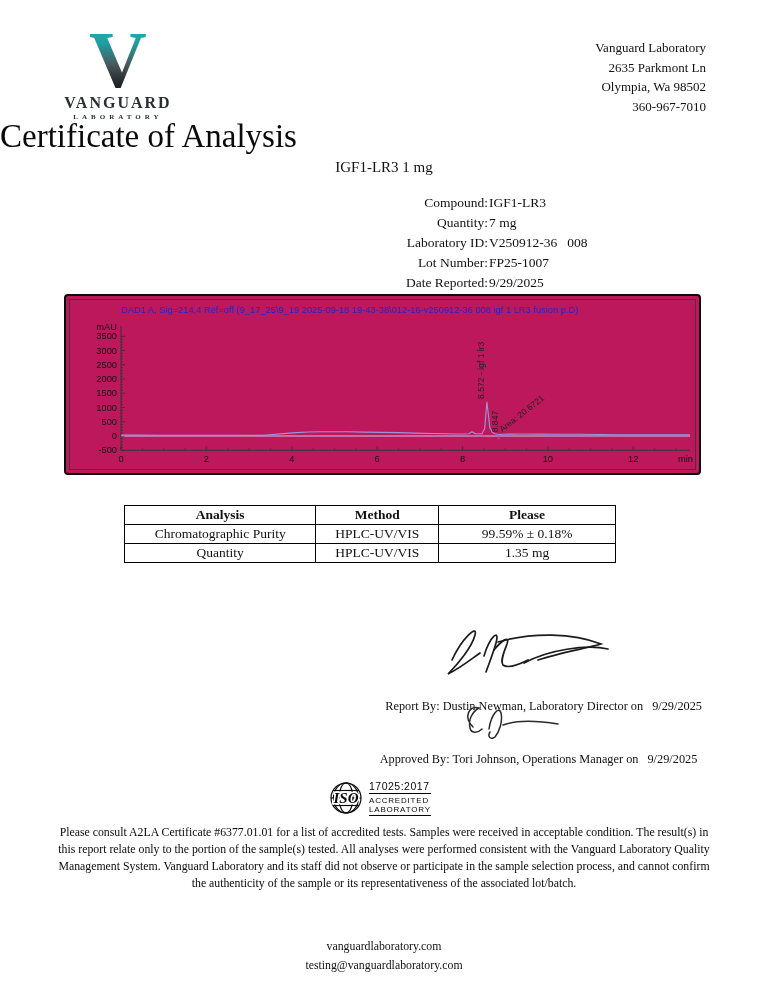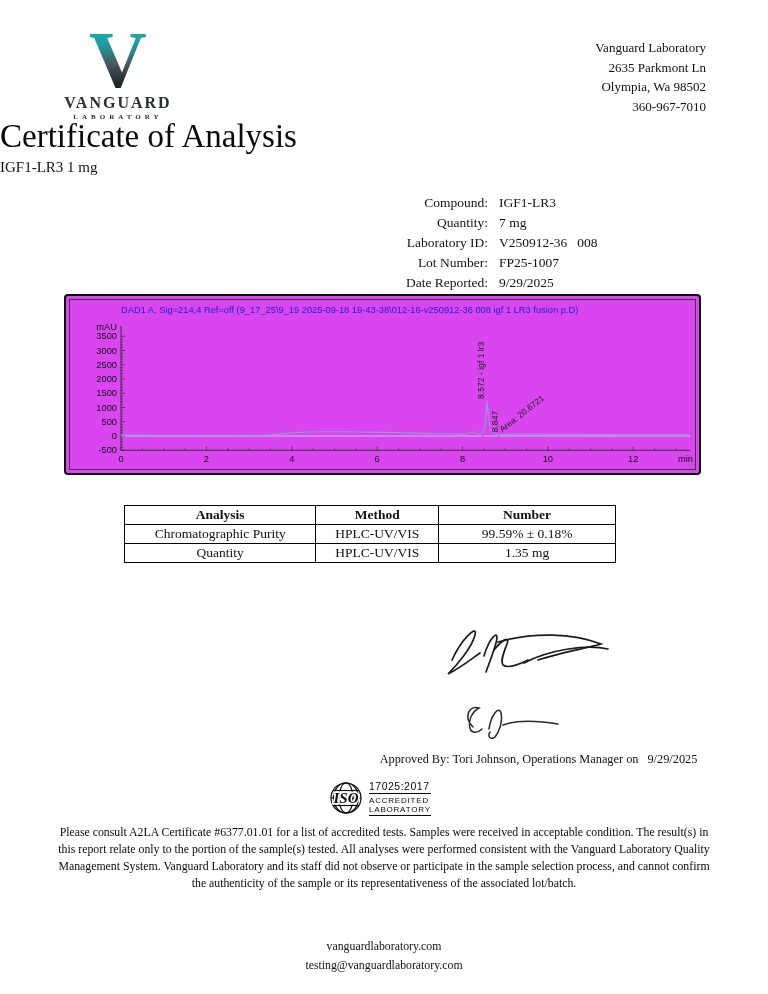--- a/index.html
+++ b/index.html
@@ -14,33 +14,33 @@
     -webkit-background-clip:text; background-clip:text; color:transparent; display:inline-block;
     text-shadow:none; }
   .logo-name { font-size:16px; font-weight:bold; letter-spacing:2px; color:#2a2f31; margin-top:-4px; }
   .logo-sub { font-size:7px; font-weight:bold; letter-spacing:4px; color:#2a2f31; margin-top:1px; }
 
   
   .address { position:absolute; right:62px; top:38px; text-align:right; font-size:13px; line-height:1.5; color:#111; }
 
   
   .title { position:absolute; left:0; top:118px; width:100%; text-align:left; font-size:33px; color:#0a0a0a; }
-  .subtitle { position:absolute; left:0; top:159px; width:100%; text-align:left; font-size:15px; }
+  .subtitle { position:absolute; left:0; top:159px; width:100%; text-align:center; font-size:15px; }
 
   
   .report-to { position:absolute; left:124px; top:193px; font-size:14px; line-height:1.45; }
   .report-to .bold { font-weight:bold; }
   .fields { position:absolute; left:320px; top:193px; font-size:13.5px; }
   .field-row { display:flex; line-height:20px; }
   .field-label { width:168px; text-align:right; }
-  .field-value { margin-left:11px; white-space:pre; }
+  .field-value { margin-left:1px; white-space:pre; }
 
   
   .chart-box { position:absolute; left:64px; top:294px; width:637px; height:181px;
-    border:2px solid #0a0a0a; border-radius:4px; background:#d946ef; }
+    border:2px solid #0a0a0a; border-radius:4px; background:#be185d; }
   .chart-inner { position:absolute; left:3px; top:3px; right:3px; bottom:3px; border:1px solid #3a3a3a; }
   .chart-inner svg { display:block; }
 
   
   table.results { position:absolute; left:124px; top:505px; width:492px; border-collapse:collapse;
     font-size:13.5px; text-align:center; }
   table.results th, table.results td { border:1.5px solid #000; padding:1px 4px; height:18px; }
   table.results th { font-weight:bold; }
   table.results .col-analysis { width:39%; }
   table.results .col-method { width:25%; }
@@ -212,21 +212,21 @@
           <text x="432.1830457614404" y="132.57999999999998" font-family="Liberation Sans, sans-serif" font-size="8.6" fill="#222" transform="rotate(-38 432.1830457614404 132.57999999999998)">Area: 20.6721</text>
         </svg>
       </div>
   </div>
 
   <table class="results">
     <thead>
       <tr>
         <th class="col-analysis">Analysis</th>
         <th class="col-method">Method</th>
-        <th class="col-result">Number</th>
+        <th class="col-result">Please</th>
       </tr>
     </thead>
     <tbody>
       <tr>
         <td>Chromatographic Purity</td>
         <td>HPLC-UV/VIS</td>
         <td>99.59% ± 0.18%</td>
       </tr>
       <tr>
         <td>Quantity</td>
@@ -239,20 +239,23 @@
   <svg class="sig1" width="180" height="62" viewBox="0 0 180 62">
     <g fill="none" stroke="#1c1c1c" stroke-width="1.7" stroke-linecap="round">
       <path d="M14 40 C 24 18, 40 4, 37 15 C 34 27, 20 44, 10 54 C 22 48, 32 40, 42 33"></path>
       <path d="M46 36 C 52 16, 62 8, 58 23 C 55 34, 50 46, 48 52"></path>
       <path d="M56 30 C 64 20, 72 15, 69 24 C 66 32, 62 41, 65 45 C 70 49, 80 45, 90 40"></path>
       <path d="M86 43 C 110 30, 148 24, 170 29"></path>
       <path d="M60 22 C 95 12, 135 13, 163 24 C 150 28, 120 33, 100 40"></path>
     </g>
   </svg>
 
+  <div class="signoff-line report-line">
+    <span>Report By: Dustin Newman, Laboratory Director on</span><span class="signoff-date">9/29/2025</span>
+  </div>
 
   <svg class="sig2" width="115" height="38" viewBox="0 0 115 38">
     <g fill="none" stroke="#2a2a2a" stroke-width="1.5" stroke-linecap="round">
       <path d="M18 26 C 8 16, 14 4, 24 7 C 17 11, 13 19, 15 27 C 16 32, 22 33, 27 28"></path>
       <path d="M34 28 C 36 14, 44 4, 46 12 C 48 21, 44 31, 40 36 C 36 39, 32 36, 35 31"></path>
       <path d="M48 24 C 64 18, 85 20, 103 23"></path>
     </g>
   </svg>
 
   <div class="signoff-line approve-line">

